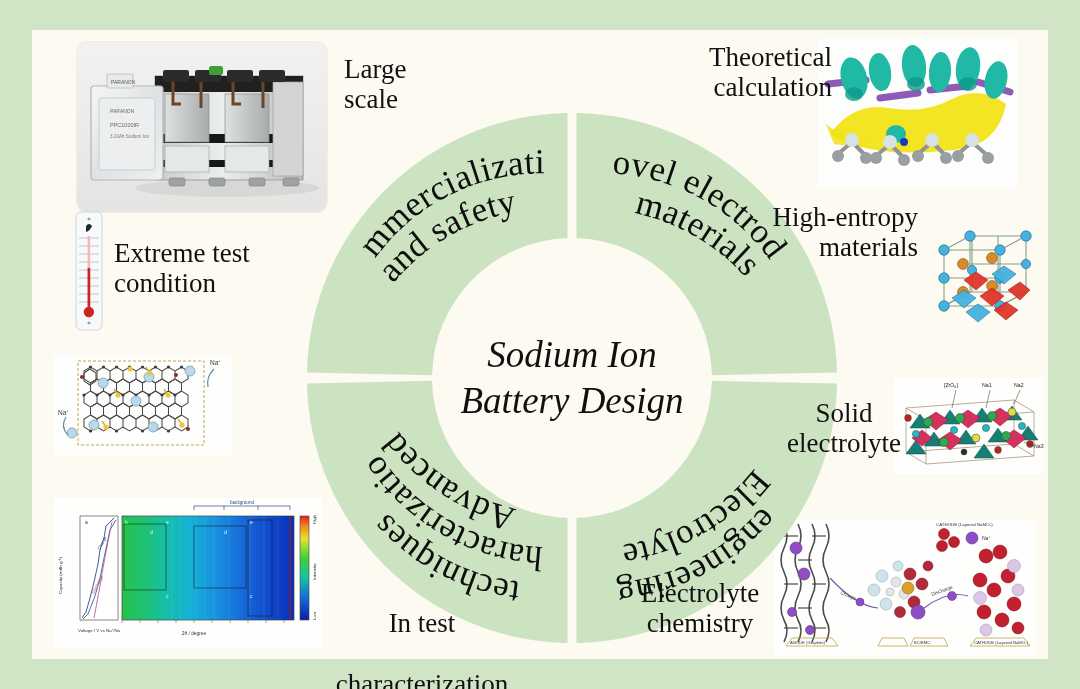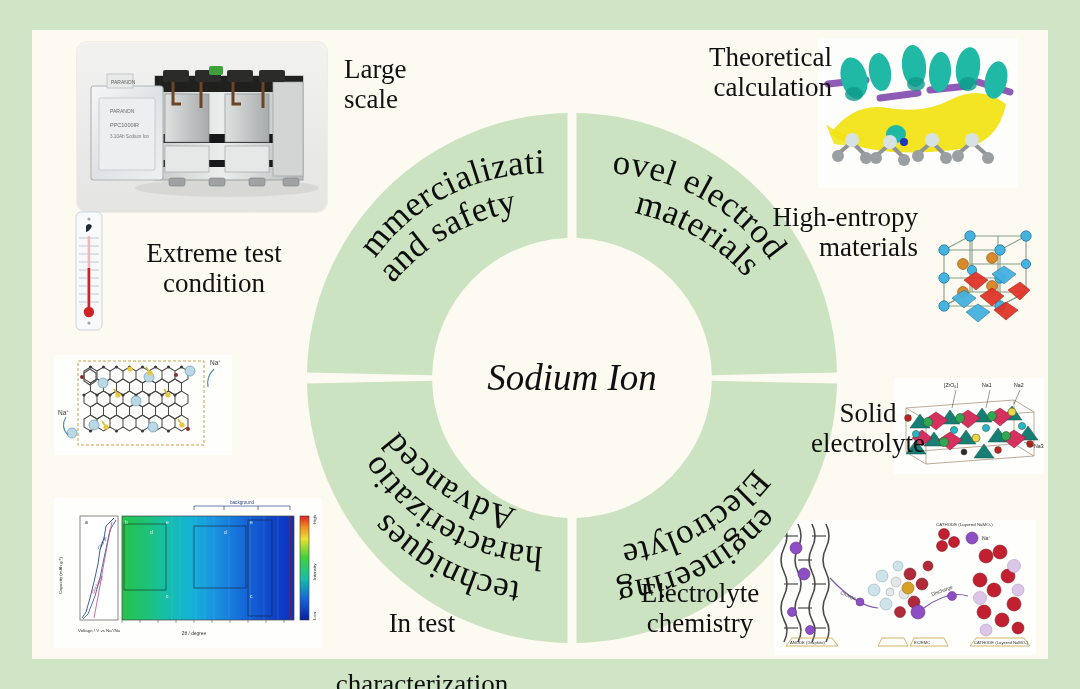--- a/index.html
+++ b/index.html
@@ -716,40 +716,41 @@
           </text>
           <text class="ring-text">
             <textPath href="#arcBR" startOffset="50%" text-anchor="middle">engineering</textPath>
           </text>
         </g>
       </svg>
     </div>
 
     <div id="center-label">
       <div class="cl">Sodium Ion</div>
+      <div class="cl">Battery Design</div>
     </div>
 
     <div class="caption" style="left:312px; top:24px; width:150px; text-align:left;">Large
 scale</div>
 
-    <div class="caption" style="left:82px; top:208px; width:200px; text-align:center;">Extreme test
+    <div class="caption" style="left:82px; top:208px; width:200px; ">Extreme test
 condition</div>
 
     <div class="caption" style="left:620px; top:12px; width:180px; text-align:right;">Theoretical
 calculation</div>
 
     <div class="caption" style="left:696px; top:172px; width:190px; text-align:right;">High-entropy
 materials</div>
 
 
     <div class="caption" style="left:290px; top:548px; width:200px; text-align:center;">
       <span class="italic">In test</span><br>
       <span>characterization</span>
     </div>
 
-    <div class="caption" style="left:766px; top:368px; width:140px; text-align:center;">Solid
+    <div class="caption" style="left:742px; top:368px; width:140px; text-align:center;">Solid
 electrolyte</div>
 
     <div class="caption" style="left:588px; top:548px; width:160px; text-align:center;">Electrolyte
 chemistry</div>
 
   </div>
 </div>
 
 </body></html>

